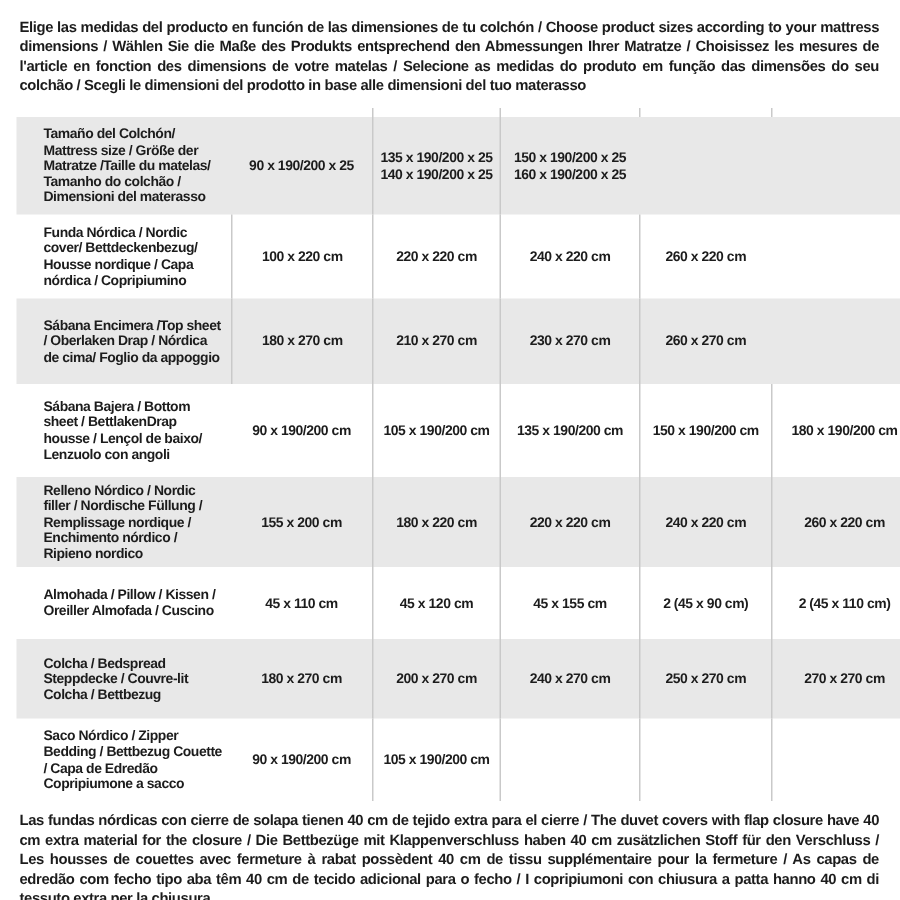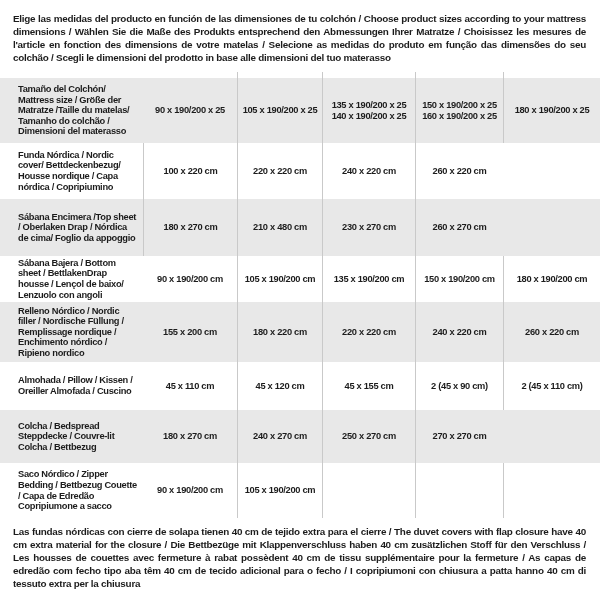--- a/index.html
+++ b/index.html
@@ -16,21 +16,21 @@
     font-size: 9.9px;
     font-weight: 700;
     line-height: 13px;
     letter-spacing: -0.25px;
     text-align: justify;
     color: var(--ink, #1c1c1c);
   }
   .note.top { height: 72px; overflow: hidden; }
   .note.bottom { padding-top: 7px; }
 
-  .table { width: 600px; }
+  .table { width: 600px; padding-left: 11px; }
   .trow {
     display: grid;
     grid-template-columns: 143px 94px 85px 93px 88px 97px;
   }
   .trow.stripe { background: var(--stripe, #e8e8e8); }
   .trow.tick { height: 6px; background: transparent; }
 
   .cell {
     display: flex;
     align-items: center;
@@ -58,45 +58,43 @@
       <div class="cell"></div>
       <div class="cell sep"></div>
       <div class="cell sep"></div>
       <div class="cell sep"></div>
       <div class="cell sep"></div>
     </div>
 
     <div class="trow stripe" style="height:65px">
       <div class="cell label">Tamaño del Colchón/ Mattress size / Größe der Matratze /Taille du matelas/ Tamanho do colchão / Dimensioni del materasso</div>
       <div class="cell val">90 x 190/200 x 25</div>
-      <div class="cell val sep">105 x 190/200 x 25</div>
       <div class="cell val sep">135 x 190/200 x 25
 140 x 190/200 x 25</div>
       <div class="cell val sep">150 x 190/200 x 25
 160 x 190/200 x 25</div>
-      <div class="cell val sep">180 x 190/200 x 25</div>
     </div>
 
     <div class="trow" style="height:56px">
       <div class="cell label">Funda Nórdica /  Nordic cover/ Bettdeckenbezug/ Housse nordique  / Capa nórdica / Copripiumino</div>
       <div class="cell val sep">100 x 220 cm</div>
       <div class="cell val sep">220 x 220 cm</div>
       <div class="cell val sep">240 x 220 cm</div>
       <div class="cell val sep">260 x 220 cm</div>
     </div>
 
     <div class="trow stripe" style="height:57px">
       <div class="cell label">Sábana Encimera /Top sheet / Oberlaken Drap / Nórdica de cima/ Foglio da appoggio</div>
       <div class="cell val sep">180 x 270 cm</div>
-      <div class="cell val sep">210 x 480 cm</div>
+      <div class="cell val sep">210 x 270 cm</div>
       <div class="cell val sep">230 x 270 cm</div>
       <div class="cell val sep">260 x 270 cm</div>
     </div>
 
-    <div class="trow" style="height:46px">
+    <div class="trow" style="height:62px">
       <div class="cell label">Sábana Bajera / Bottom sheet / BettlakenDrap housse / Lençol de baixo/ Lenzuolo con angoli</div>
       <div class="cell val">90 x 190/200 cm</div>
       <div class="cell val sep">105 x 190/200 cm</div>
       <div class="cell val sep">135 x 190/200 cm</div>
       <div class="cell val sep">150 x 190/200 cm</div>
       <div class="cell val sep">180 x 190/200 cm</div>
     </div>
 
     <div class="trow stripe" style="height:60px">
       <div class="cell label">Relleno Nórdico / Nordic filler / Nordische Füllung / Remplissage nordique / Enchimento nórdico / Ripieno nordico</div>
@@ -112,20 +110,21 @@
       <div class="cell val">45 x 110 cm</div>
       <div class="cell val sep">45 x 120 cm</div>
       <div class="cell val sep">45 x 155 cm</div>
       <div class="cell val sep">2 (45 x 90 cm)</div>
       <div class="cell val sep">2 (45 x 110 cm)</div>
     </div>
 
     <div class="trow stripe" style="height:53px">
       <div class="cell label">Colcha / Bedspread Steppdecke / Couvre-lit Colcha / Bettbezug</div>
       <div class="cell val">180 x 270 cm</div>
+      <div class="cell val sep">200 x 270 cm</div>
       <div class="cell val sep">240 x 270 cm</div>
       <div class="cell val sep">250 x 270 cm</div>
       <div class="cell val sep">270 x 270 cm</div>
     </div>
 
     <div class="trow" style="height:55px">
       <div class="cell label">Saco Nórdico / Zipper Bedding / Bettbezug Couette  / Capa de Edredão Copripiumone a sacco</div>
       <div class="cell val">90 x 190/200 cm</div>
       <div class="cell val sep">105 x 190/200 cm</div>
       <div class="cell val sep"></div>

